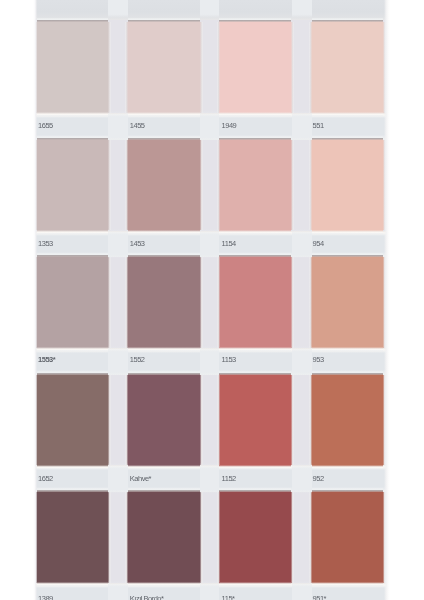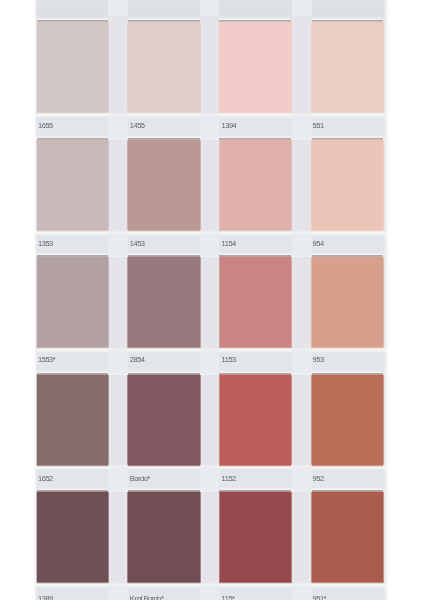--- a/index.html
+++ b/index.html
@@ -244,32 +244,32 @@
       <div class="gap-band" style="left: 255.5px; width: 20px; top: 463px; height: 29.5px; background: linear-gradient(rgba(233, 236, 239, 0) 0%, rgb(233, 236, 239) 22%, rgb(233, 236, 239) 88%, rgba(233, 236, 239, 0) 100%);"></div>
       <div class="gap-band" style="left: 72px; width: 19.5px; top: 580.5px; height: 29.5px; background: linear-gradient(rgba(233, 236, 239, 0) 0%, rgb(233, 236, 239) 22%, rgb(233, 236, 239) 88%, rgba(233, 236, 239, 0) 100%);"></div>
       <div class="gap-band" style="left: 164px; width: 19.3px; top: 580.5px; height: 29.5px; background: linear-gradient(rgba(233, 236, 239, 0) 0%, rgb(233, 236, 239) 22%, rgb(233, 236, 239) 88%, rgba(233, 236, 239, 0) 100%);"></div>
       <div class="gap-band" style="left: 255.5px; width: 20px; top: 580.5px; height: 29.5px; background: linear-gradient(rgba(233, 236, 239, 0) 0%, rgb(233, 236, 239) 22%, rgb(233, 236, 239) 88%, rgba(233, 236, 239, 0) 100%);"></div>
     </div>
   <div id="card-left-edge"></div>
   <div id="card-right-edge"></div>
   <div id="textlayer">
       <div class="label" style="left: 38.1px; top: 117.6px;">1655</div>
       <div class="label" style="left: 129.8px; top: 117.6px;">1455</div>
-      <div class="label" style="left: 221.6px; top: 117.6px;">1394</div>
+      <div class="label" style="left: 221.6px; top: 117.6px;">1949</div>
       <div class="label" style="left: 312.6px; top: 117.6px;">551</div>
       <div class="label" style="left: 38.1px; top: 235.9px;">1353</div>
       <div class="label" style="left: 129.8px; top: 235.9px;">1453</div>
       <div class="label" style="left: 221.6px; top: 235.9px;">1154</div>
       <div class="label" style="left: 312.6px; top: 235.9px;">954</div>
-      <div class="label" style="left: 38.1px; top: 352.1px;">1553*</div>
-      <div class="label" style="left: 129.8px; top: 352.1px;">2854</div>
+      <div class="label" style="left: 38.1px; top: 352.1px; font-weight: bold;">1553*</div>
+      <div class="label" style="left: 129.8px; top: 352.1px;">1552</div>
       <div class="label" style="left: 221.6px; top: 352.1px;">1153</div>
       <div class="label" style="left: 312.6px; top: 352.1px;">953</div>
       <div class="label" style="left: 38.1px; top: 471.1px;">1652</div>
-      <div class="label" style="left: 129.8px; top: 471.1px;">Bordo*</div>
+      <div class="label" style="left: 129.8px; top: 471.1px;">Kahve*</div>
       <div class="label" style="left: 221.6px; top: 471.1px;">1152</div>
       <div class="label" style="left: 312.6px; top: 471.1px;">952</div>
       <div class="label" style="left: 38.1px; top: 590.6px;">1389</div>
       <div class="label" style="left: 129.8px; top: 590.6px;">Kızıl Bordo*</div>
       <div class="label" style="left: 221.6px; top: 590.6px;">115*</div>
       <div class="label" style="left: 312.6px; top: 590.6px;">951*</div>
     </div>
 </div>
 
 </body></html>

